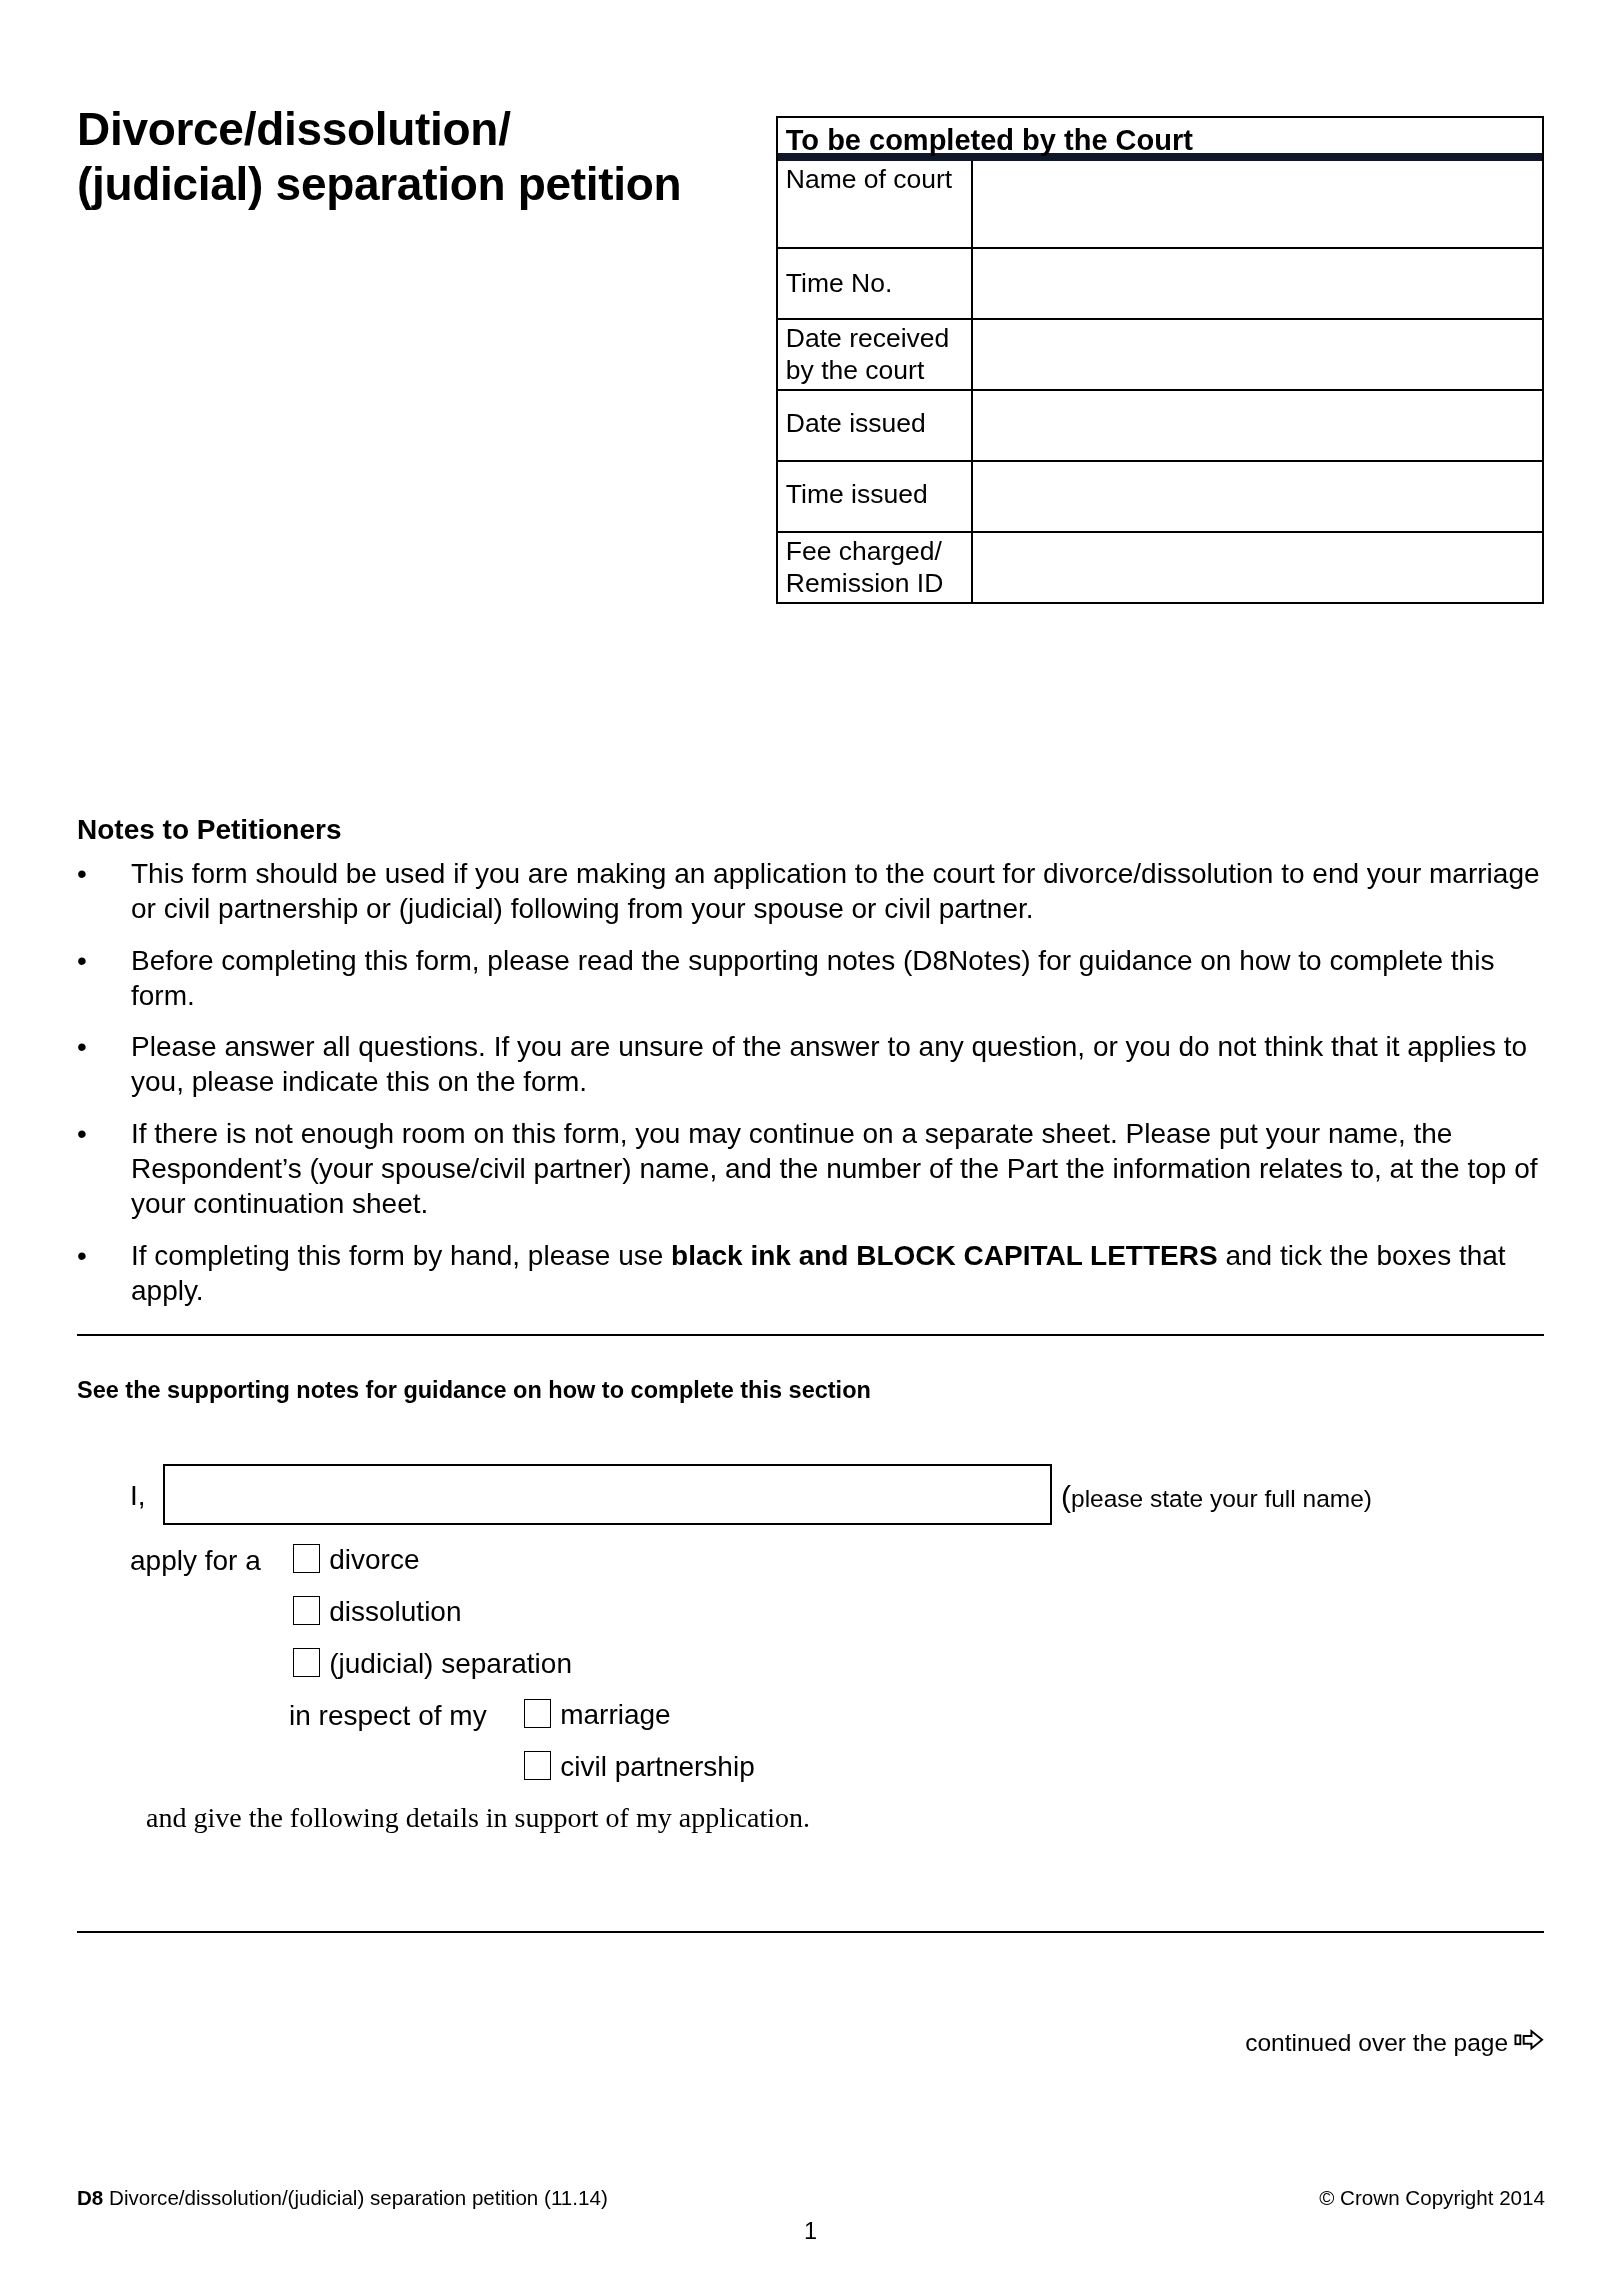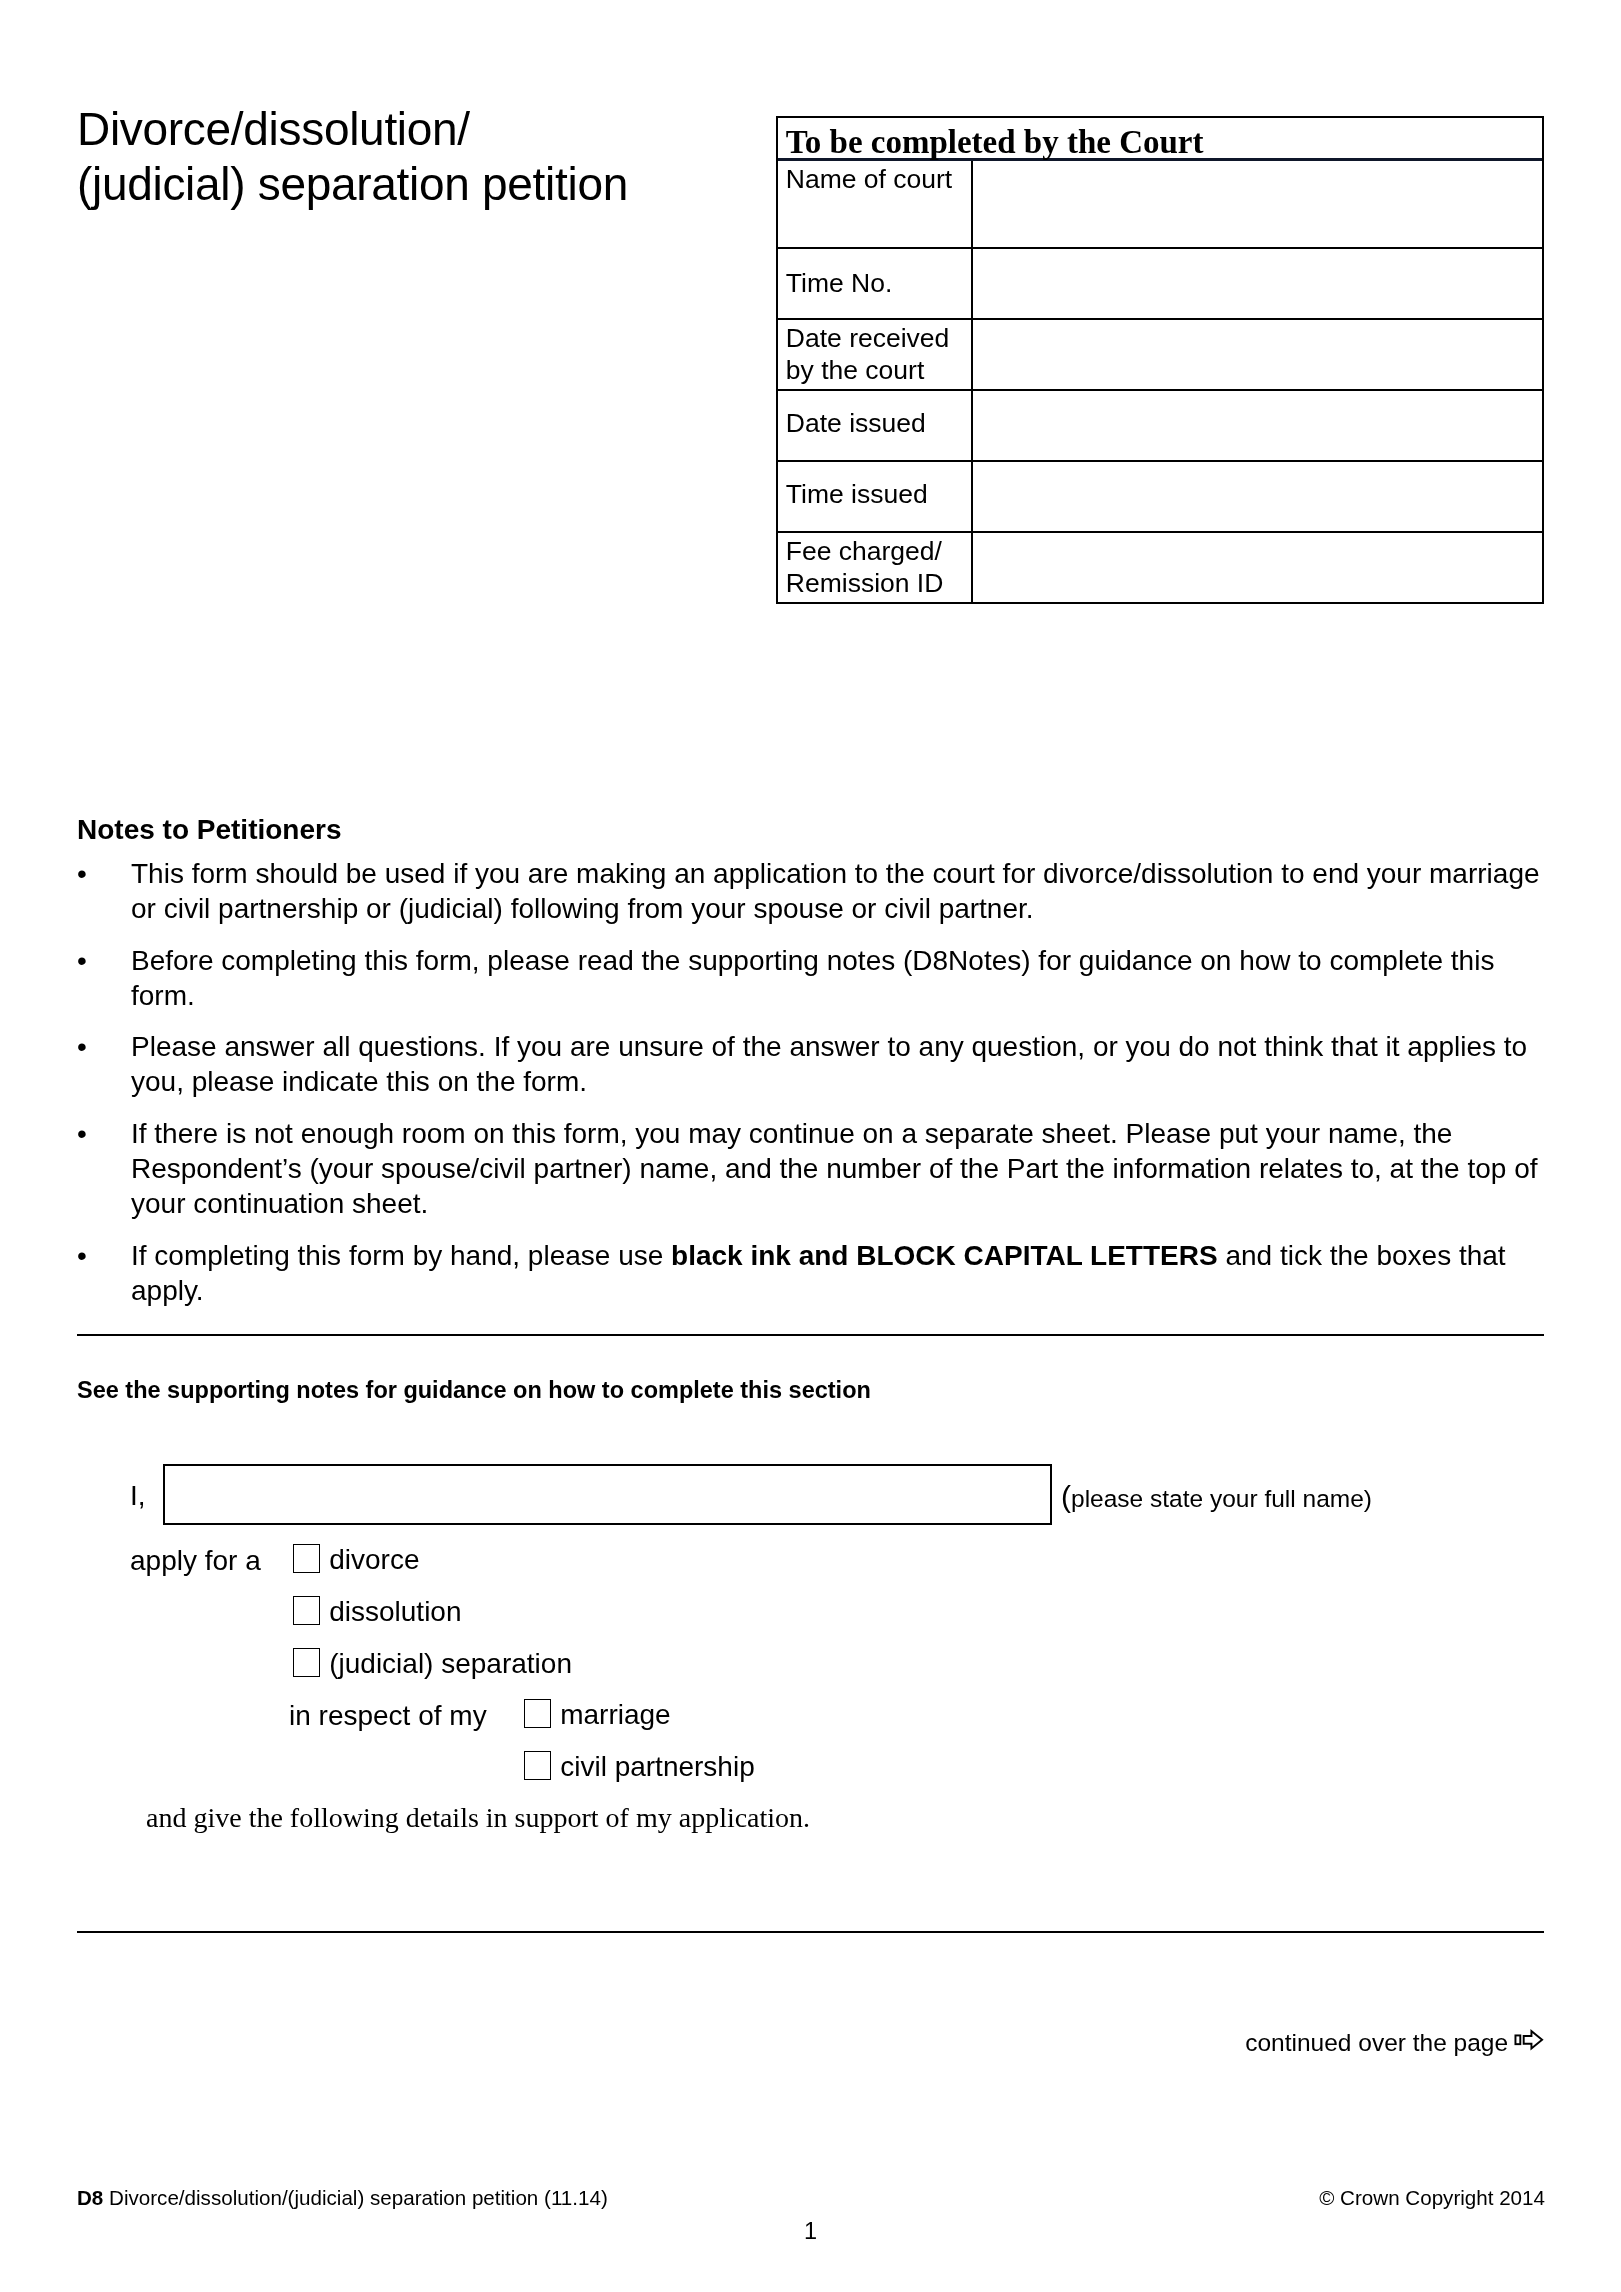--- a/index.html
+++ b/index.html
@@ -5,34 +5,33 @@
   html, body { margin: 0; padding: 0; background: #ffffff; }
   body {
     width: 1621px; height: 2293px; position: relative; overflow: hidden;
     font-family: "Liberation Sans", sans-serif; color: #000;
   }
   .abs { position: absolute; }
 
   
   .title {
     left: 77px; top: 102px; width: 686px;
-    font-size: 46px; font-weight: normal; line-height: 55px; letter-spacing: -0.3px;
+    font-size: 46px; font-weight: bold; line-height: 55px; letter-spacing: -0.3px;
   }
 
   
   .court-box {
     left: 776px; top: 116px; width: 768px;
     border: 2px solid #000; box-sizing: border-box;
     border-right-width: 2.9px;
   }
   .court-box table { width: 100%; border-collapse: collapse; }
   .court-head {
-    font-size: 33px; font-weight: bold; padding: 5.9px 7.8px 0 7.8px; height: 43px; box-sizing: border-box;
-    border-bottom: 3px solid #0f172a;
-    font-family: Liberation Serif, serif;
+    font-size: 29px; font-weight: bold; padding: 5.9px 7.8px 0 7.8px; height: 43px; box-sizing: border-box;
+    border-bottom: 8px solid #0f172a;
   }
   .court-row td { border-top: 2px solid #000; vertical-align: top; font-size: 26.5px; line-height: 32px; }
   .court-row:first-child td { border-top: none; }
   .court-row td.lbl { width: 194px; padding: 2px 7.8px; border-right: 2px solid #000; box-sizing: border-box; }
   .court-row td.val { padding: 0; }
   .court-row td.val input {
     width: 100%; height: 100%; border: none; outline: none; background: transparent;
     font-family: "Liberation Sans", sans-serif; font-size: 25.5px; box-sizing: border-box; padding: 3.9px 7.8px;
   }
   .r-name td { height: 86px; }

